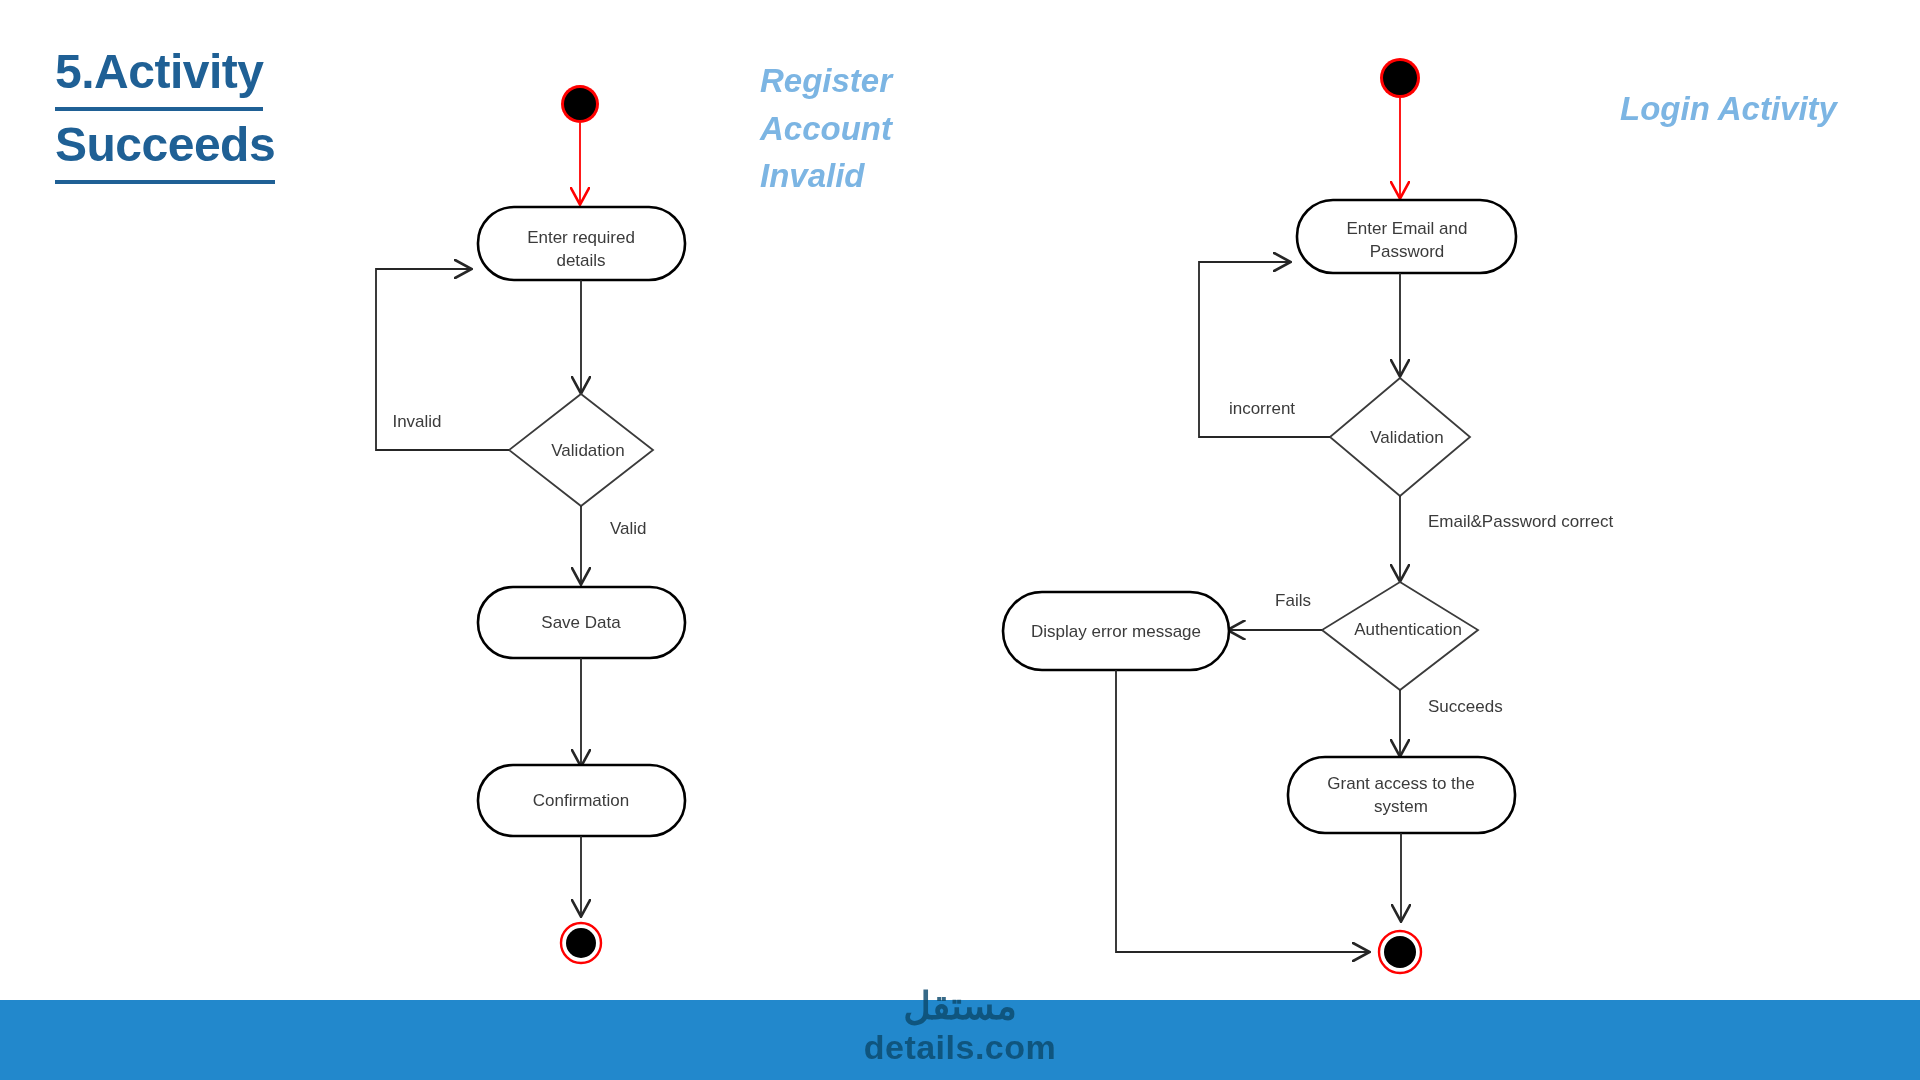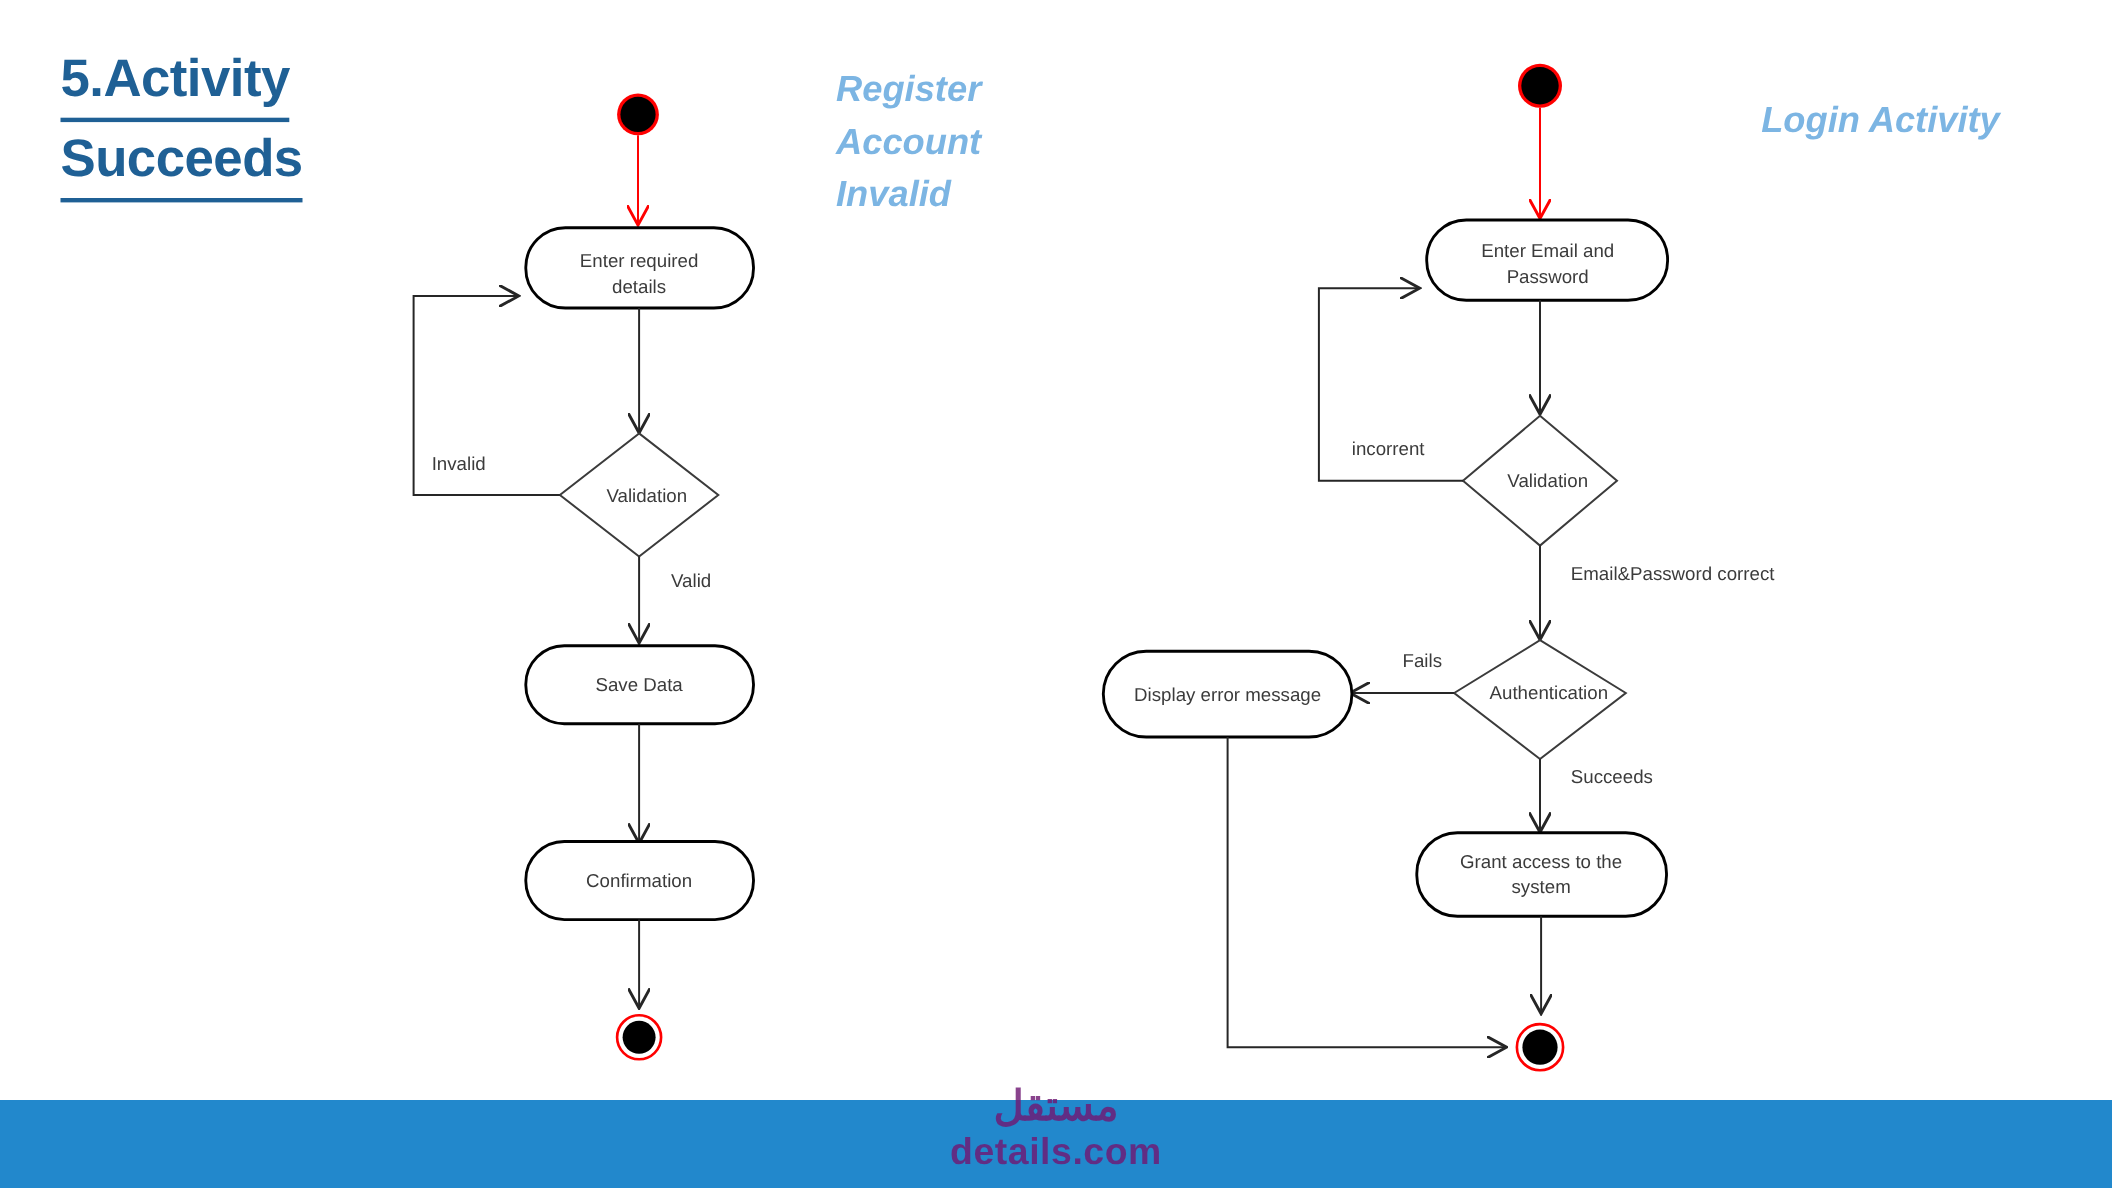--- a/index.html
+++ b/index.html
@@ -51,24 +51,24 @@
     font-style: italic;
     line-height: 1.44;
   }
   #caption-register {
     left: 760px;
     top: 57px;
     width: 230px;
     text-align: left;
   }
   #caption-login {
-    left: 1568px;
+    left: 1620px;
     top: 85px;
     width: 250px;
-    text-align: right;
+    text-align: left;
   }
 
   
   #diagram-canvas {
     position: absolute;
     left: 0; top: 0;
     width: 1920px;
     height: 1000px;
   }
 
@@ -80,21 +80,21 @@
     width: 1920px;
     height: 80px;
     background: #2288CC;
   }
   #watermark-text {
     position: absolute;
     left: 0;
     top: 985px;
     width: 1920px;
     text-align: center;
-    color: #701a75;
+    color: #0c4a6e;
     opacity: 0.82;
     font-size: 34px;
     font-weight: bold;
     line-height: 1.12;
     letter-spacing: 0.5px;
     pointer-events: none;
   }
   #watermark-text .wm-ar { font-size: 38px; display: block; }
   #watermark-text .wm-en { font-size: 34px; display: block; }
 

